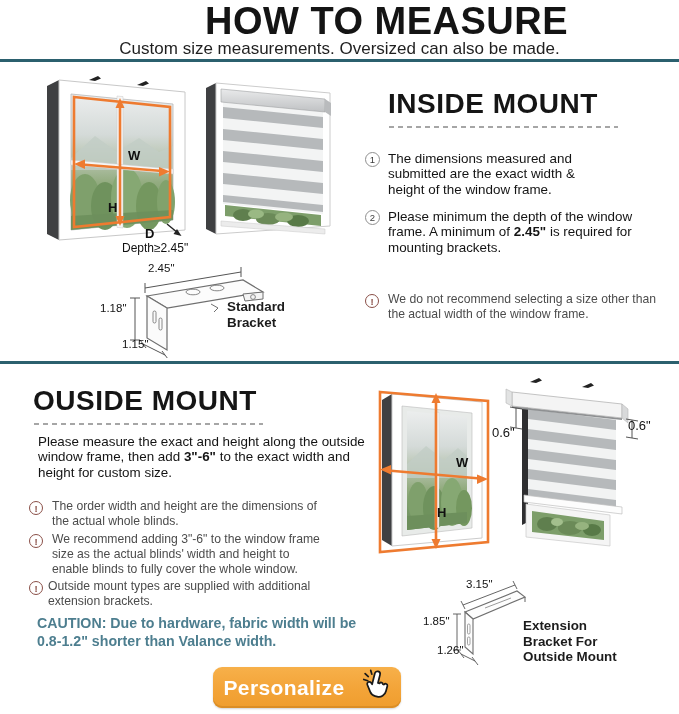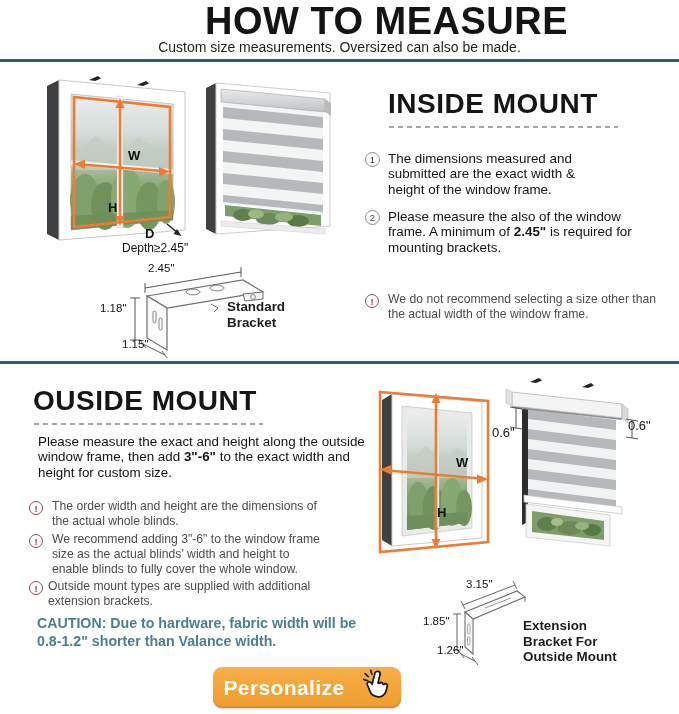--- a/index.html
+++ b/index.html
@@ -3,21 +3,21 @@
 <meta charset="utf-8">
 <style>
   html,body{margin:0;padding:0;}
   body{
     position:relative;width:679px;height:714px;background:#ffffff;overflow:hidden;
     font-family:"Liberation Sans", sans-serif;color:#1c1c1c;
   }
   .abs{position:absolute;}
   
   .page-title{top:0;left:0;width:679px;text-align:center;font-size:38px;font-weight:bold;letter-spacing:.5px;color:#141414;margin-left:47px;}
-  .page-subtitle{top:39px;left:0;width:679px;text-align:center;font-size:14px;color:#1f1f1f;}
+  .page-subtitle{top:39px;left:0;width:679px;text-align:center;font-size:17px;color:#1f1f1f;}
   .rule{left:0;width:679px;height:3px;background:#2b606e;}
   
   .sec-heading{font-size:28px;font-weight:bold;letter-spacing:.5px;color:#151515;text-align:center;}
   .dashes{height:2px;background:repeating-linear-gradient(to right,#a6a6a6 0 5px,transparent 5px 9px);}
   
   .circle-num{width:15px;height:15px;border:1px solid #8f8f8f;border-radius:50%;
     display:flex;align-items:center;justify-content:center;font-size:9.5px;color:#3c3c3c;box-sizing:border-box;}
   .step-text{font-size:13.4px;line-height:1.14;color:#141414;}
   .note-icon{width:14px;height:14px;border:1.3px solid #8a4f47;border-radius:50%;box-sizing:border-box;
     display:flex;align-items:center;justify-content:center;color:#8a4f47;font-size:9.5px;font-weight:bold;}
@@ -136,21 +136,21 @@
 <span class="abs dim" style="left:122px;top:338px">1.15"</span>
 <div class="abs bracket-label" style="left:227px;top:299px;width:90px">Standard Bracket</div>
 
 <div class="abs sec-heading" style="left:388px;top:88px">INSIDE MOUNT</div>
 <div class="abs dashes" style="left:389px;top:126px;width:229px"></div>
 
 <span class="abs circle-num" style="left:365px;top:152px">1</span>
 <div class="abs step-text" style="left:388px;top:151px;width:225px">The dimensions measured and submitted are the exact width &amp; height of the window frame.</div>
 
 <span class="abs circle-num" style="left:365px;top:210px">2</span>
-<div class="abs step-text" style="left:388px;top:209px;width:272px"><span>Please measure the also of the window frame. A minimum of </span><span class="b">2.45"</span><span> is required for mounting brackets.</span></div>
+<div class="abs step-text" style="left:388px;top:209px;width:272px"><span>Please minimum the depth of the window frame. A minimum of </span><span class="b">2.45"</span><span> is required for mounting brackets.</span></div>
 
 <span class="abs note-icon" style="left:365px;top:294px"></span>
 <div class="abs note-text" style="left:388px;top:292px;width:278px">We do not recommend selecting a size other than the actual width of the window frame.</div>
 
 <div class="abs rule" style="top:361px"></div>
 
 <div class="abs sec-heading" style="left:33px;top:385px">OUSIDE MOUNT</div>
 <div class="abs dashes" style="left:34px;top:423px;width:229px"></div>
 
 <div class="abs step-text" style="left:38px;top:434px;width:330px"><span>Please measure the exact and height along the outside window frame, then add </span><span class="b">3"-6"</span><span> to the exact width and height for custom size.</span></div>

